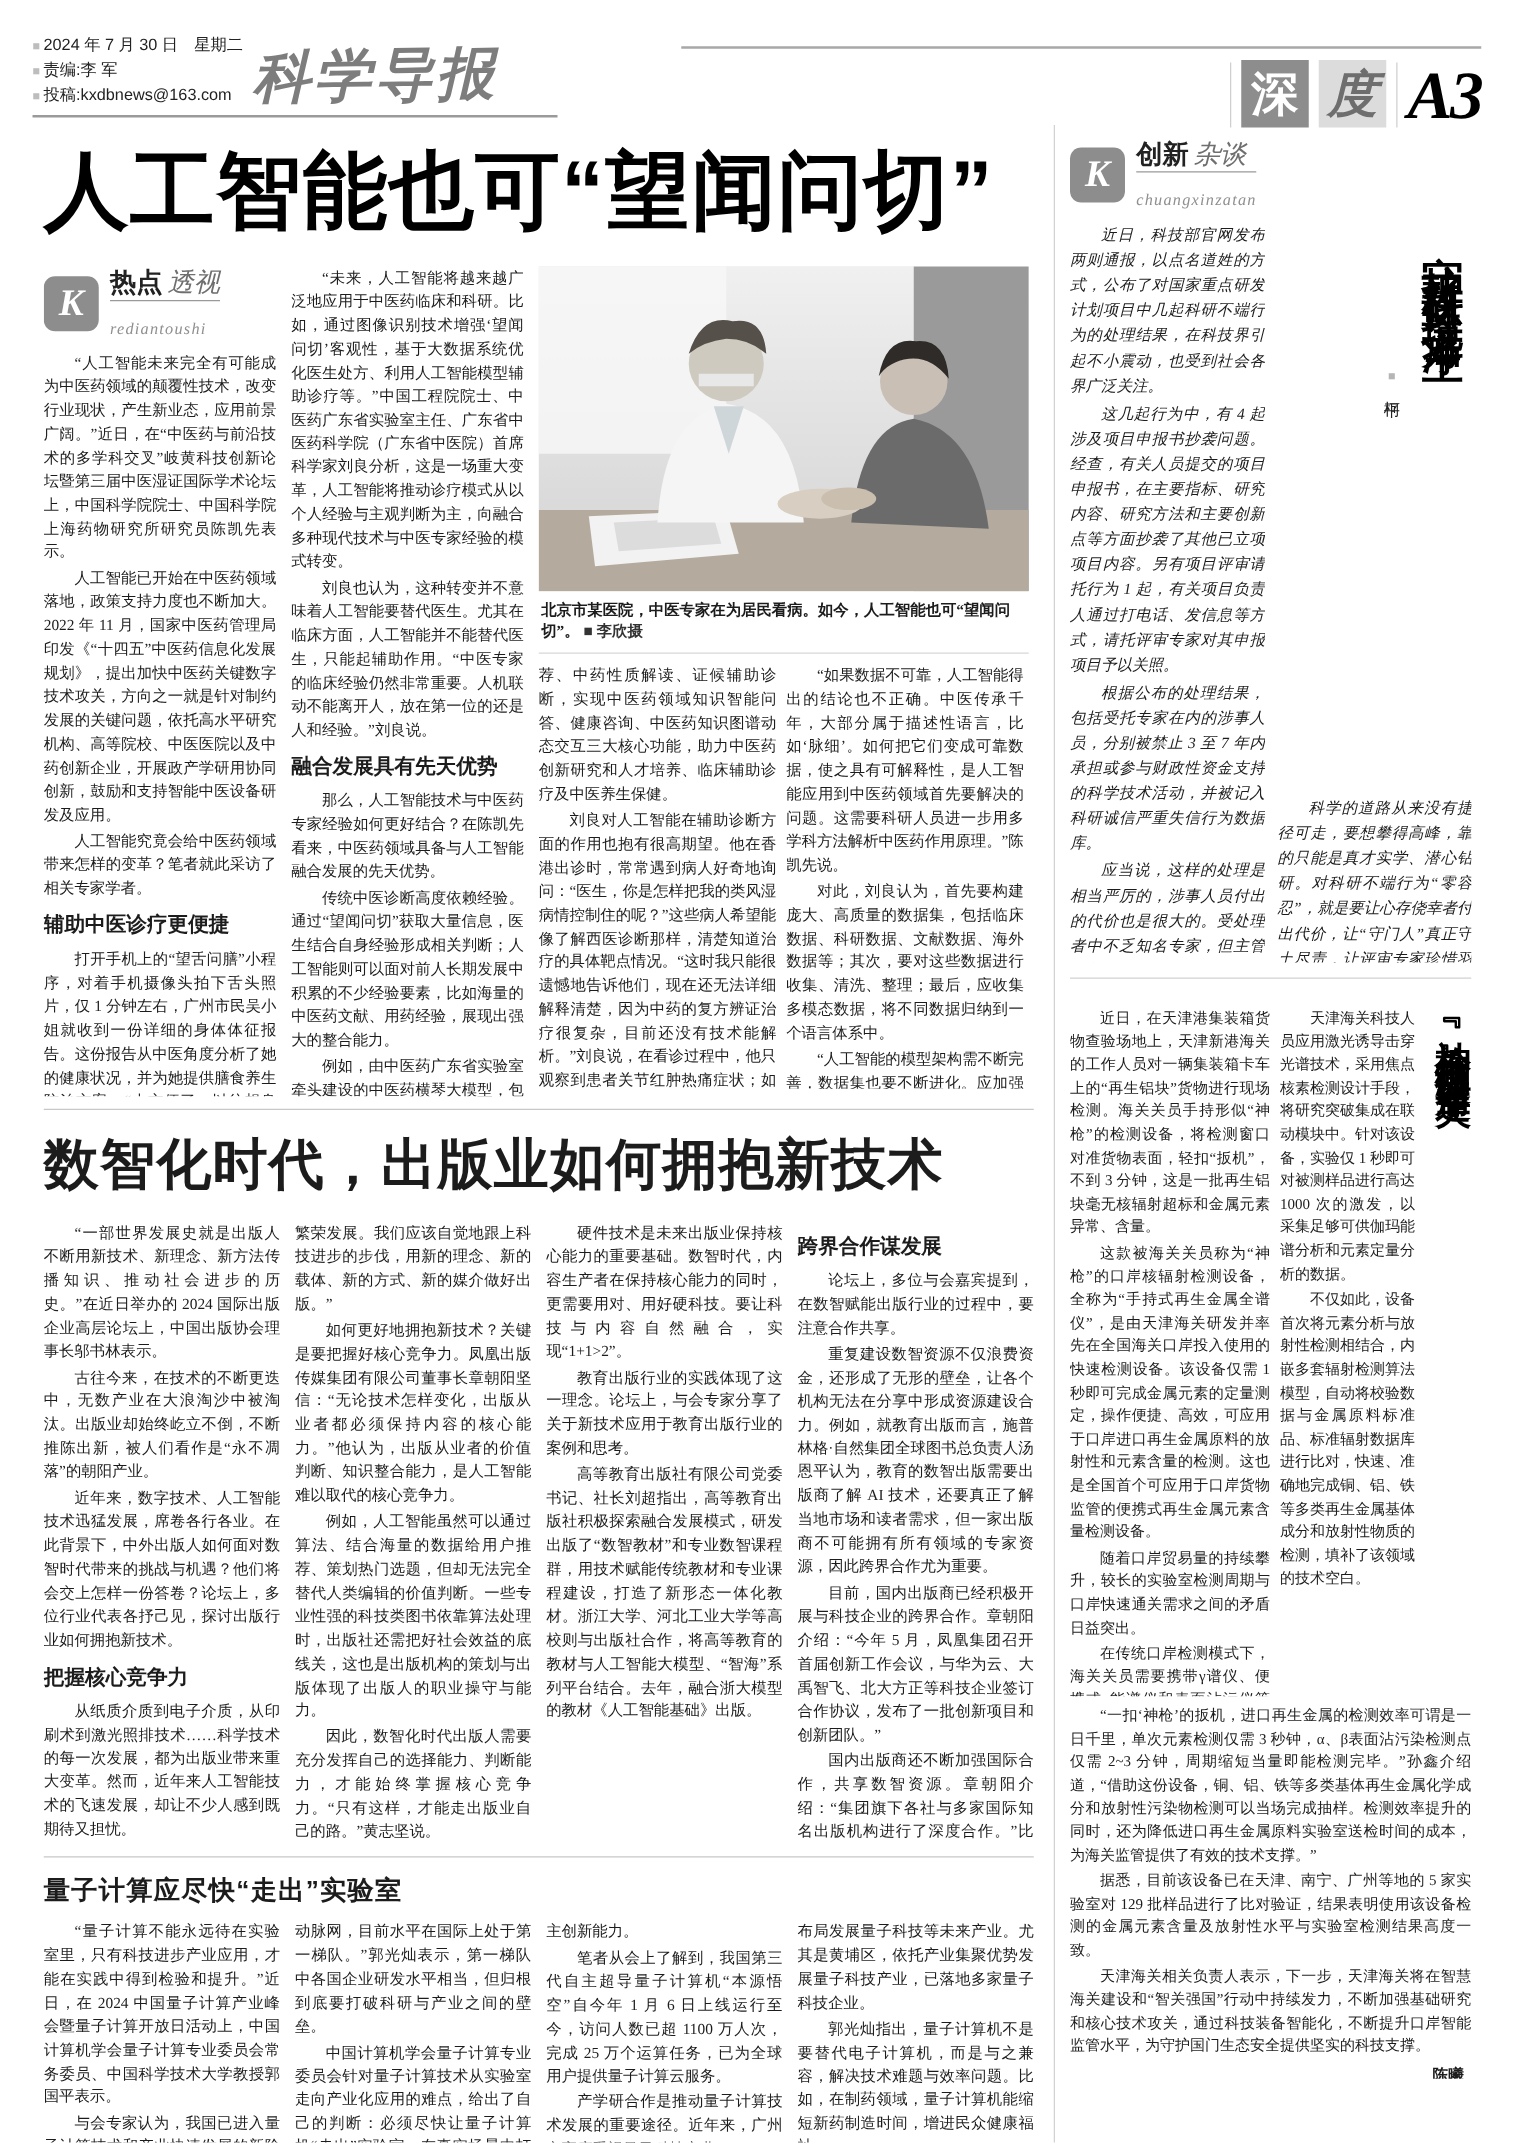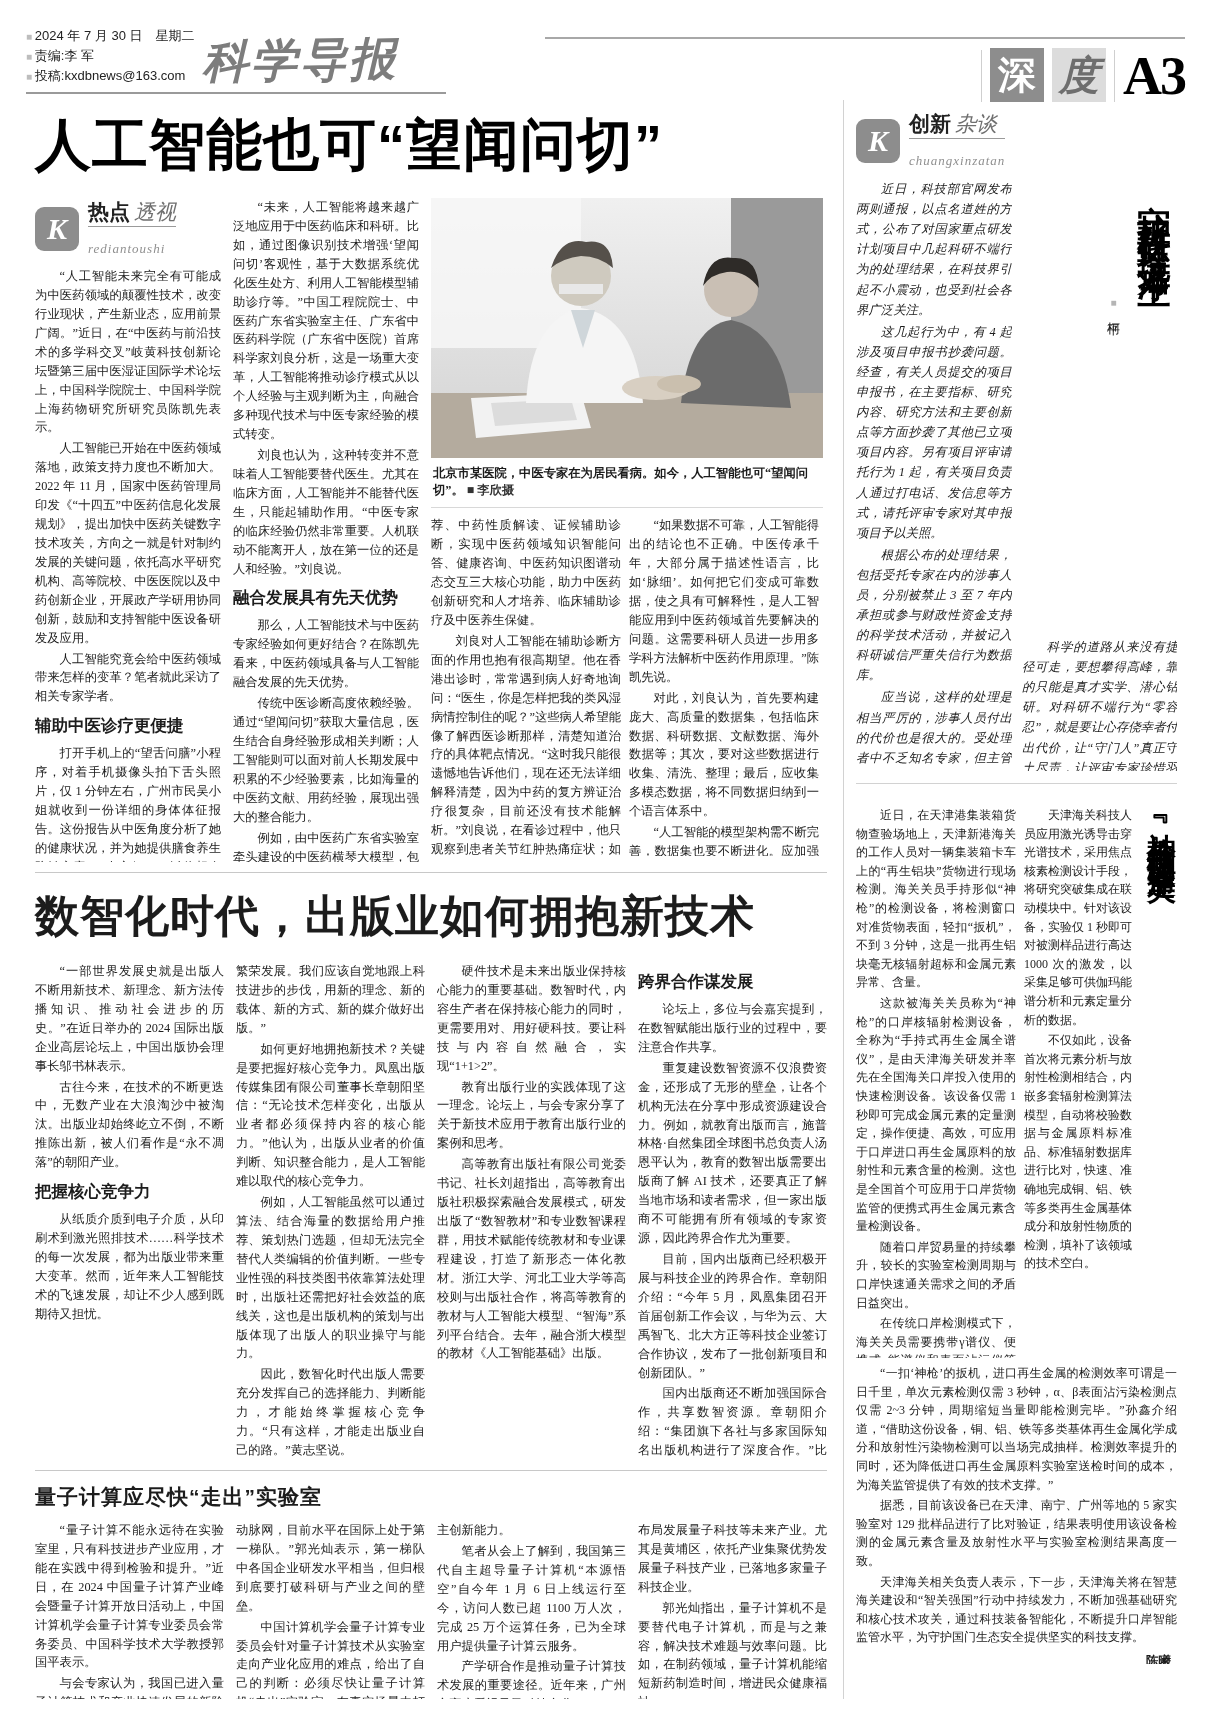--- a/index.html
+++ b/index.html
@@ -15,21 +15,21 @@
   .masthead { position:absolute; left:180px; top:30px; width:240px; text-align:center;
     font-family:"Liberation Serif",serif; font-style:italic; font-weight:bold;
     font-size:46px; color:#7d7d7d; letter-spacing:3px; transform:rotate(-1deg); white-space:nowrap; }
   .topline { position:absolute; top:37px; left:545px; right:35px; height:2px; background:#a8a8a8; }
   .section-mark { position:absolute; top:48px; right:35px; display:flex; align-items:flex-end; gap:8px; }
   .vsep { width:1px; height:52px; background:#cfcfcf; }
   .sec-box1 { width:54px; height:54px; background:#8d8d8d; color:#fff; font-family:"Liberation Sans",sans-serif;
     font-weight:900; font-size:38px; display:flex; align-items:center; justify-content:center; }
   .sec-box2 { width:54px; height:54px; background:#dcdcdc; color:#6e6e6e; font-family:"Liberation Serif",serif;
     font-style:italic; font-weight:bold; font-size:40px; display:flex; align-items:center; justify-content:center; }
-  .sec-page { font-family:"Liberation Serif",serif; font-weight:700; font-size:54px; line-height:0.95; color:#000; letter-spacing:-2px; }
+  .sec-page { font-family:"Liberation Serif",serif; font-weight:700; font-size:54px; line-height:0.95; color:#000; letter-spacing:-2px;font-style:italic; }
 
   
   .main { display:flex; padding:0 35px; gap:16px; }
   .left-area  { width:792px; }
   .right-area { width:334px; border-left:1px solid #d2d2d2; padding-left:12px; }
 
   
   .para { font-size:12.3px; line-height:1.54; text-align:justify; text-indent:2em; margin-bottom:2px; }
   .noind { text-indent:0; }
   .subhead { font-family:"Liberation Sans","DejaVu Sans",sans-serif; font-size:16.5px; font-weight:700; margin:9px 0 7px; }
@@ -43,21 +43,21 @@
     font-family:"Liberation Serif",serif; font-style:italic; font-weight:900; font-size:30px;
     display:flex; align-items:center; justify-content:center; }
   .badge-text { display:flex; flex-direction:column; }
   .badge-title { font-size:21px; line-height:1.1; }
   .badge-title .bt-bold { font-family:"Liberation Sans",sans-serif; font-weight:900; color:#222; }
   .badge-title .bt-script { font-family:"Liberation Serif",serif; font-style:italic; color:#6f6f6f; margin-left:4px; }
   .badge-pinyin { font-family:"Liberation Serif",serif; font-style:italic; color:#8f8f8f; font-size:13px;
     border-top:1px solid #9a9a9a; margin-top:2px; padding-top:14px; letter-spacing:1px; }
 
   
-  .a1-headline { font-family:"Liberation Sans","DejaVu Sans",sans-serif; font-weight:900; font-size:56px;
+  .a1-headline { font-family:"Liberation Sans","DejaVu Sans",sans-serif; font-weight:900; font-size:68px;
     letter-spacing:1px; color:#000; margin:8px 0 14px; white-space:nowrap; }
   .a1-body { display:flex; gap:12px; height:664px; overflow:hidden; }
   .a1-col { width:186px; flex:none; }
   .a1-right { width:392px; flex:none; }
   .photo { width:392px; height:260px; background:#e9e9e9; display:block; }
   .caption { font-size:12.3px; font-weight:700; line-height:1.4; padding:7px 2px 8px; border-bottom:1px solid #d8d8d8; margin-bottom:8px; }
   .caption .credit { color:#333; font-weight:700; }
   .a1-subcols { display:flex; gap:8px; height:340px; overflow:hidden; }
   .a1-subcol { width:190px; flex:none; }
 
@@ -207,20 +207,21 @@
 
       <div class="h-rule"></div>
 
       <section>
         <h1 class="a2-headline">数智化时代，出版业如何拥抱新技术</h1>
         <div class="a2-body">
           <div class="a2-col col">
               <div>
                 <p class="para">“一部世界发展史就是出版人不断用新技术、新理念、新方法传播知识、推动社会进步的历史。”在近日举办的 2024 国际出版企业高层论坛上，中国出版协会理事长邬书林表示。</p>
                 <p class="para">古往今来，在技术的不断更迭中，无数产业在大浪淘沙中被淘汰。出版业却始终屹立不倒，不断推陈出新，被人们看作是“永不凋落”的朝阳产业。</p>
+                <p class="para">近年来，数字技术、人工智能技术迅猛发展，席卷各行各业。在此背景下，中外出版人如何面对数智时代带来的挑战与机遇？他们将会交上怎样一份答卷？论坛上，多位行业代表各抒己见，探讨出版行业如何拥抱新技术。</p>
                 <h3 class="subhead">把握核心竞争力</h3>
                 <p class="para">从纸质介质到电子介质，从印刷术到激光照排技术……科学技术的每一次发展，都为出版业带来重大变革。然而，近年来人工智能技术的飞速发展，却让不少人感到既期待又担忧。</p>
               </div>
             </div>
           <div class="a2-col col">
               <div>
                 <p class="para noind">繁荣发展。我们应该自觉地跟上科技进步的步伐，用新的理念、新的载体、新的方式、新的媒介做好出版。”</p>
                 <p class="para">如何更好地拥抱新技术？关键是要把握好核心竞争力。凤凰出版传媒集团有限公司董事长章朝阳坚信：“无论技术怎样变化，出版从业者都必须保持内容的核心能力。”他认为，出版从业者的价值判断、知识整合能力，是人工智能难以取代的核心竞争力。</p>
                 <p class="para">例如，人工智能虽然可以通过算法、结合海量的数据给用户推荐、策划热门选题，但却无法完全替代人类编辑的价值判断。一些专业性强的科技类图书依靠算法处理时，出版社还需把好社会效益的底线关，这也是出版机构的策划与出版体现了出版人的职业操守与能力。</p>
                 <p class="para">因此，数智化时代出版人需要充分发挥自己的选择能力、判断能力，才能始终掌握核心竞争力。“只有这样，才能走出版业自己的路。”黄志坚说。</p>

